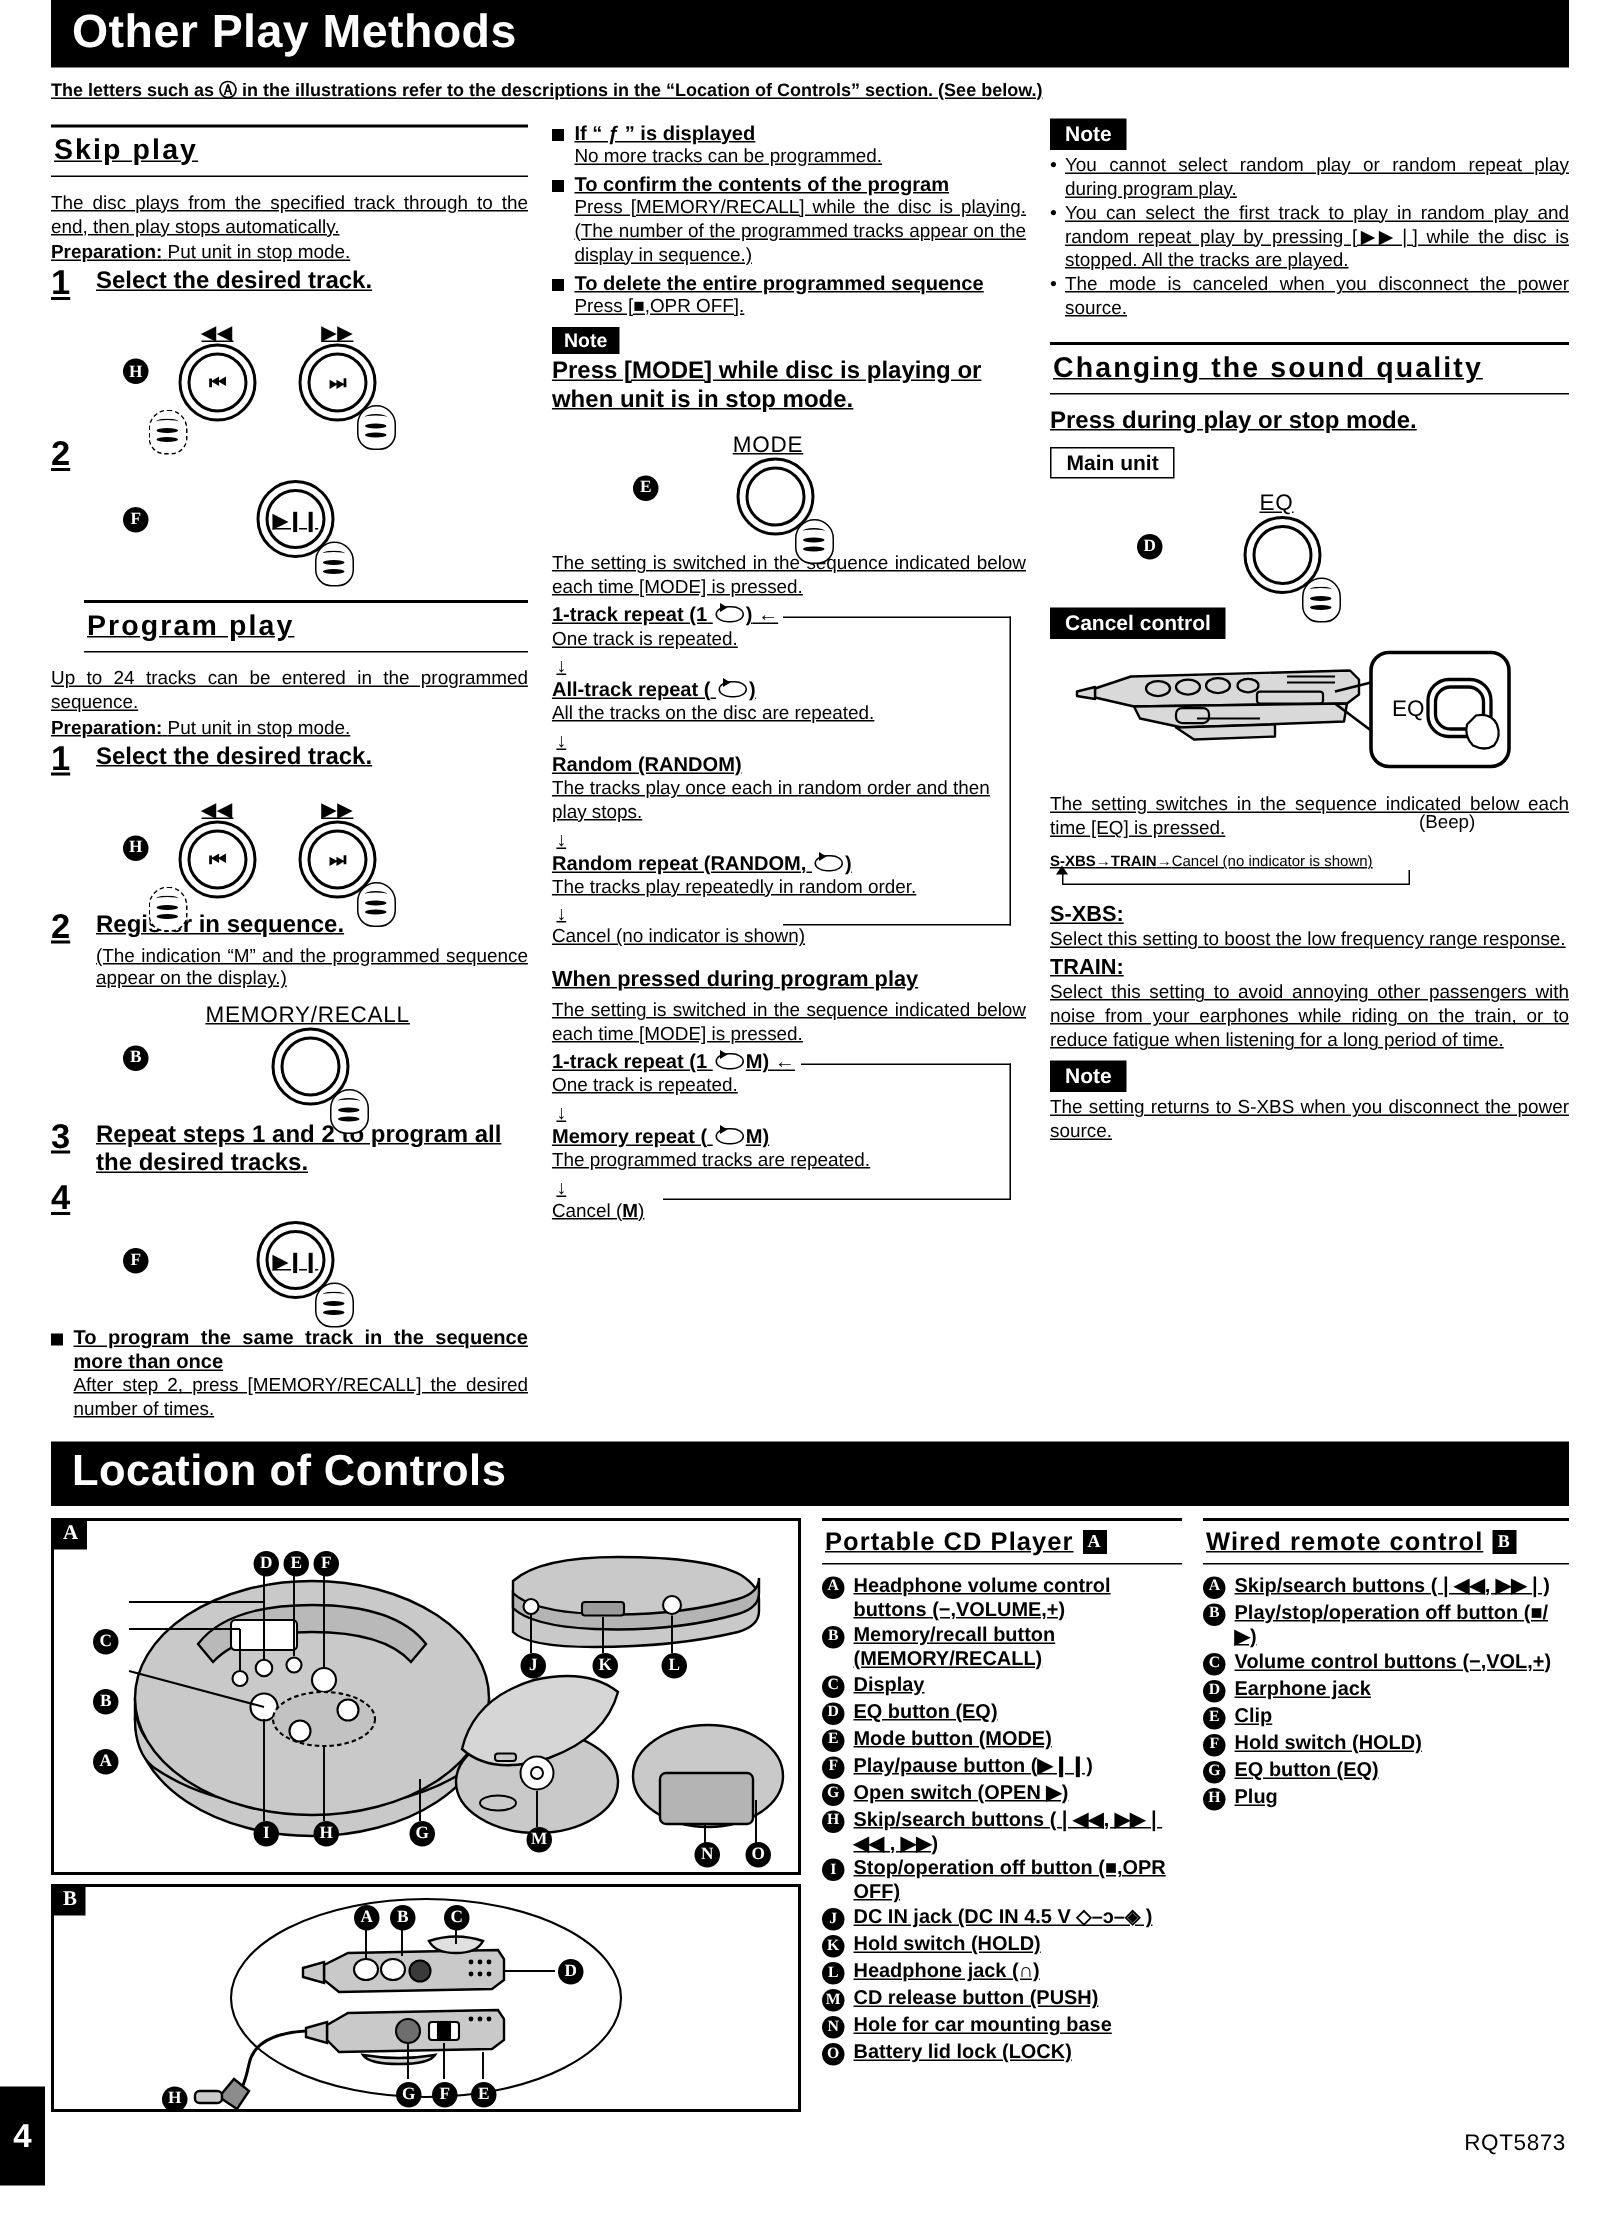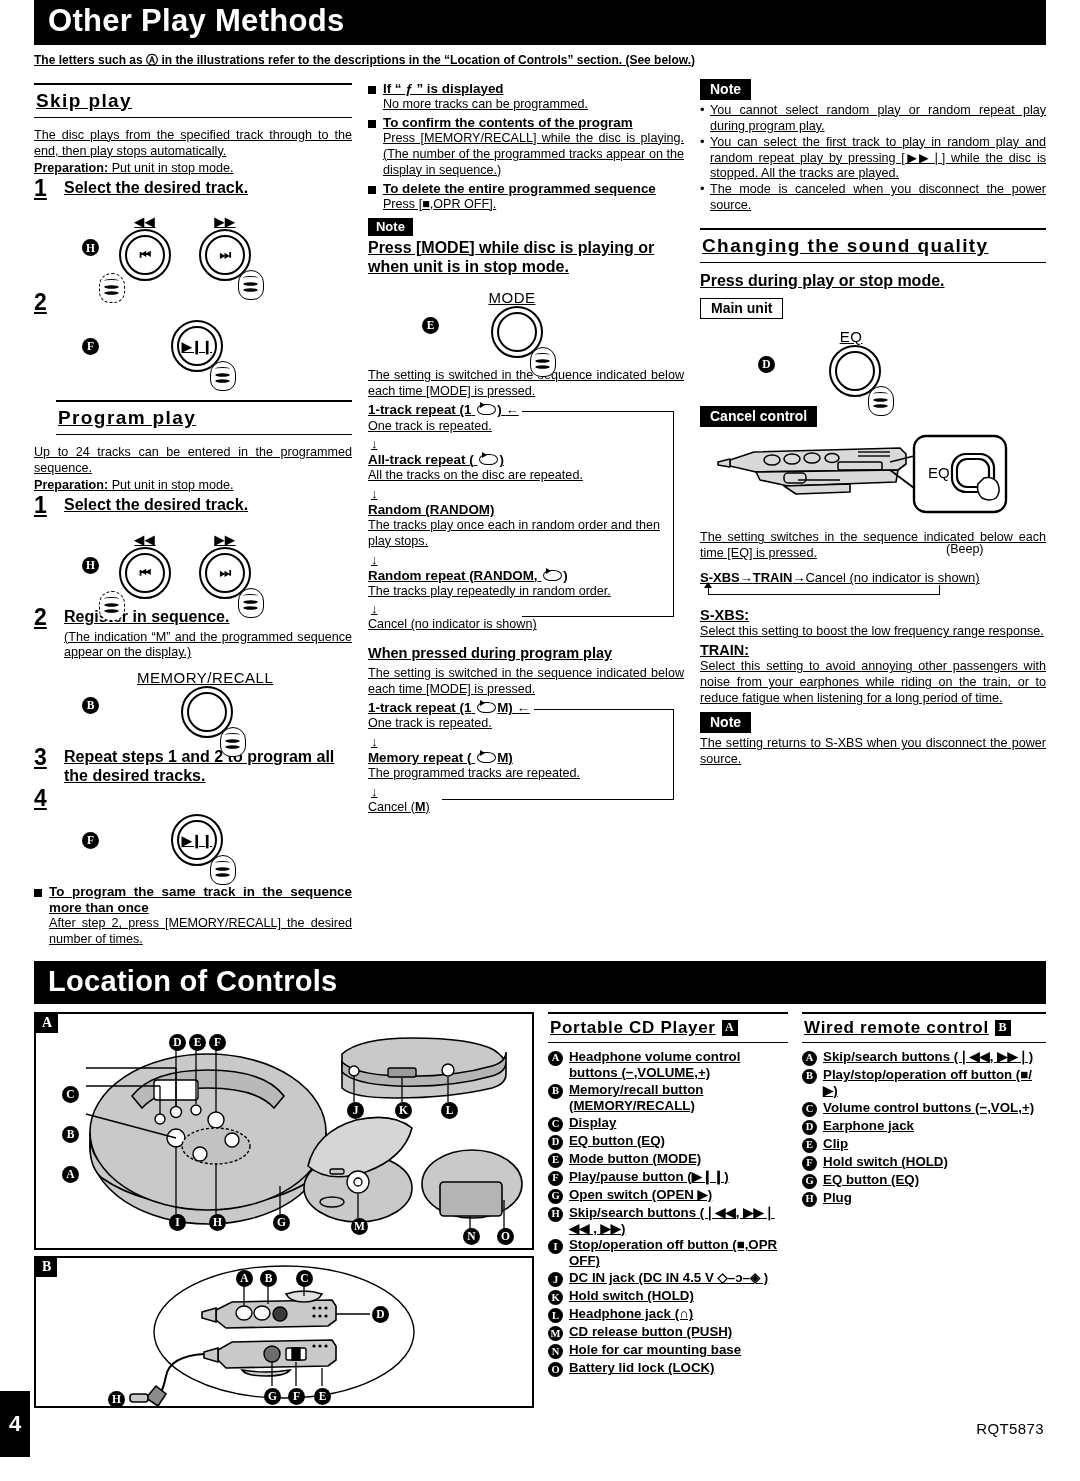--- a/index.html
+++ b/index.html
@@ -144,21 +144,21 @@
   }
   .repeat-glyph::before{
     content:""; position:absolute; left:2px; top:1px; width:17px; height:9px;
     border:1.6px solid #000; border-radius:9px/6px;
   }
   .repeat-glyph::after{
     content:""; position:absolute; left:5px; top:-1px;
     border-left:5px solid #000; border-top:3.5px solid transparent; border-bottom:3.5px solid transparent;
   }
 
-  .seqline { font-size:13px; font-weight:bold; margin-top:3px; }
+  .seqline { font-size:10px; font-weight:bold; margin-top:3px; }
   .seqline .norm { font-weight:normal; }
 
   
   .illus-box { border:2.2px solid #000; position:relative; background:#fff; }
   .corner-tag {
     position:absolute; left:0; top:0;
     background:#000; color:#fff;
     font-size:14px; font-weight:bold;
     padding:1px 6px 2px 6px;
     font-family:"Liberation Serif", serif;

